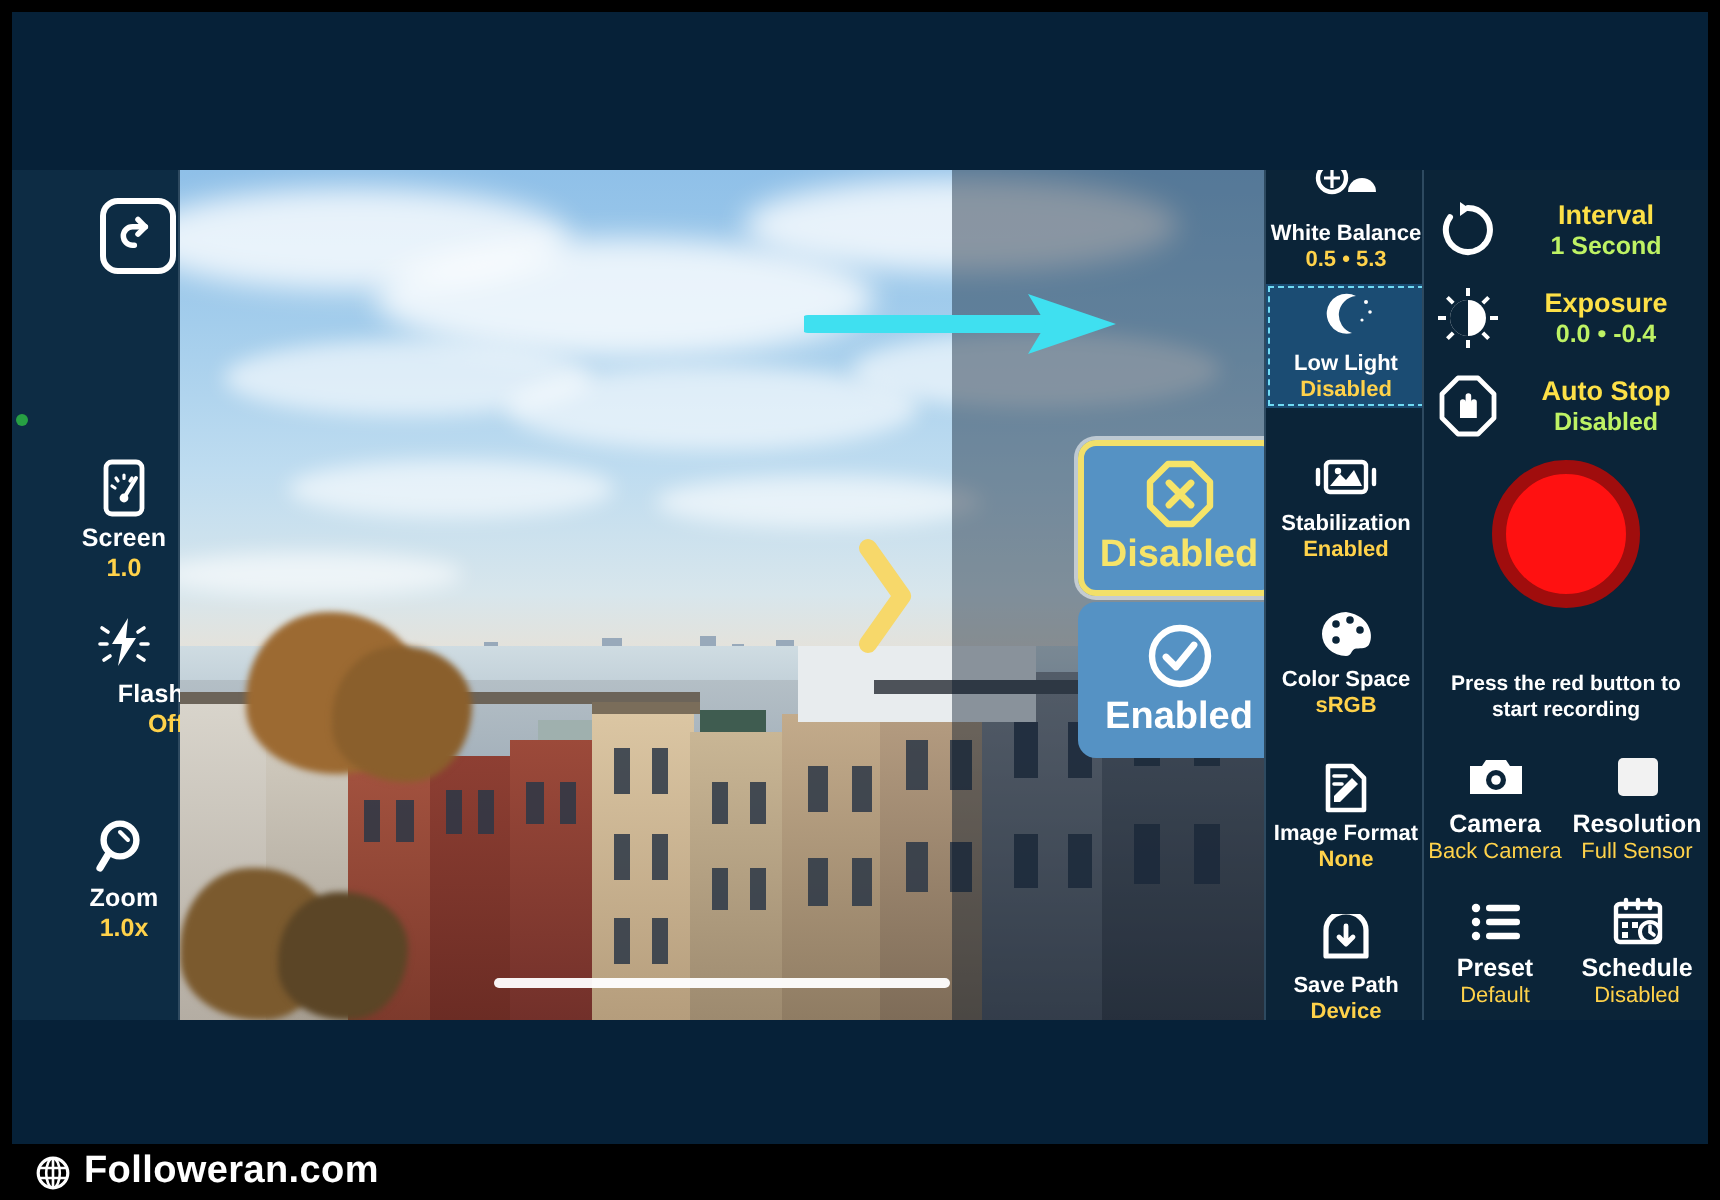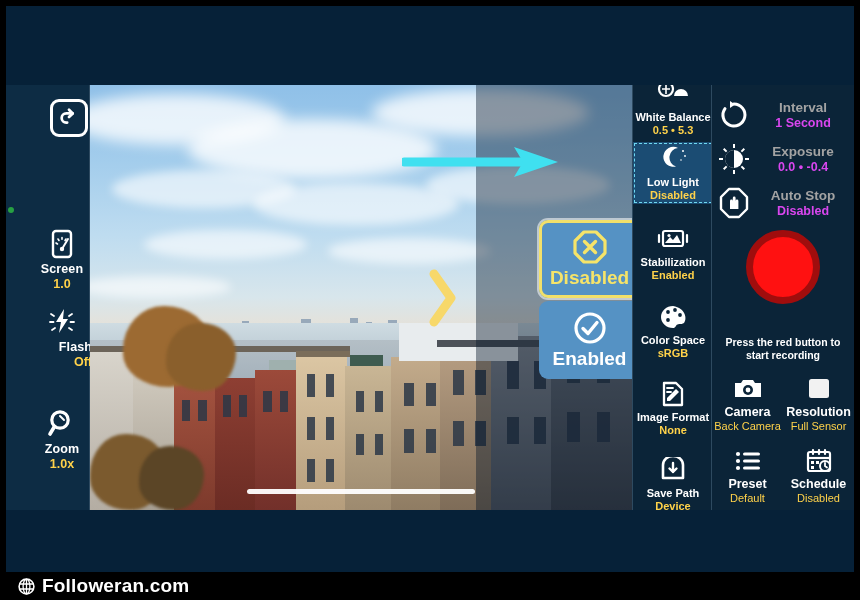--- a/index.html
+++ b/index.html
@@ -232,22 +232,22 @@
     width: 142px; flex: 0 0 142px;
     background: #0b2438;
   }
   .rp-row {
     position: absolute;
     left: 0; width: 142px;
     display: flex; align-items: center;
   }
   .rp-row .ic { width: 44px; display:flex; align-items:center; justify-content:center; }
   .rp-row .tx { flex: 1 1 auto; text-align: center; padding-right: 4px; }
-  .rp-row .lbl { color: #a3a3a3; font-size: 13.5px; font-weight: bold; line-height: 16px; }
-  .rp-row .val { color: #d946ef; font-size: 12.5px; font-weight: bold; line-height: 15px; }
+  .rp-row .lbl { color: #fde047; font-size: 13.5px; font-weight: bold; line-height: 16px; }
+  .rp-row .val { color: #bef264; font-size: 12.5px; font-weight: bold; line-height: 15px; }
   #rp-interval { top: 14px; }
   #rp-exposure { top: 58px; }
   #rp-autostop { top: 102px; }
 
   .record-btn {
     position: absolute;
     left: 50%; transform: translateX(-50%);
     top: 145px;
     width: 74px; height: 74px;
     border-radius: 50%;

